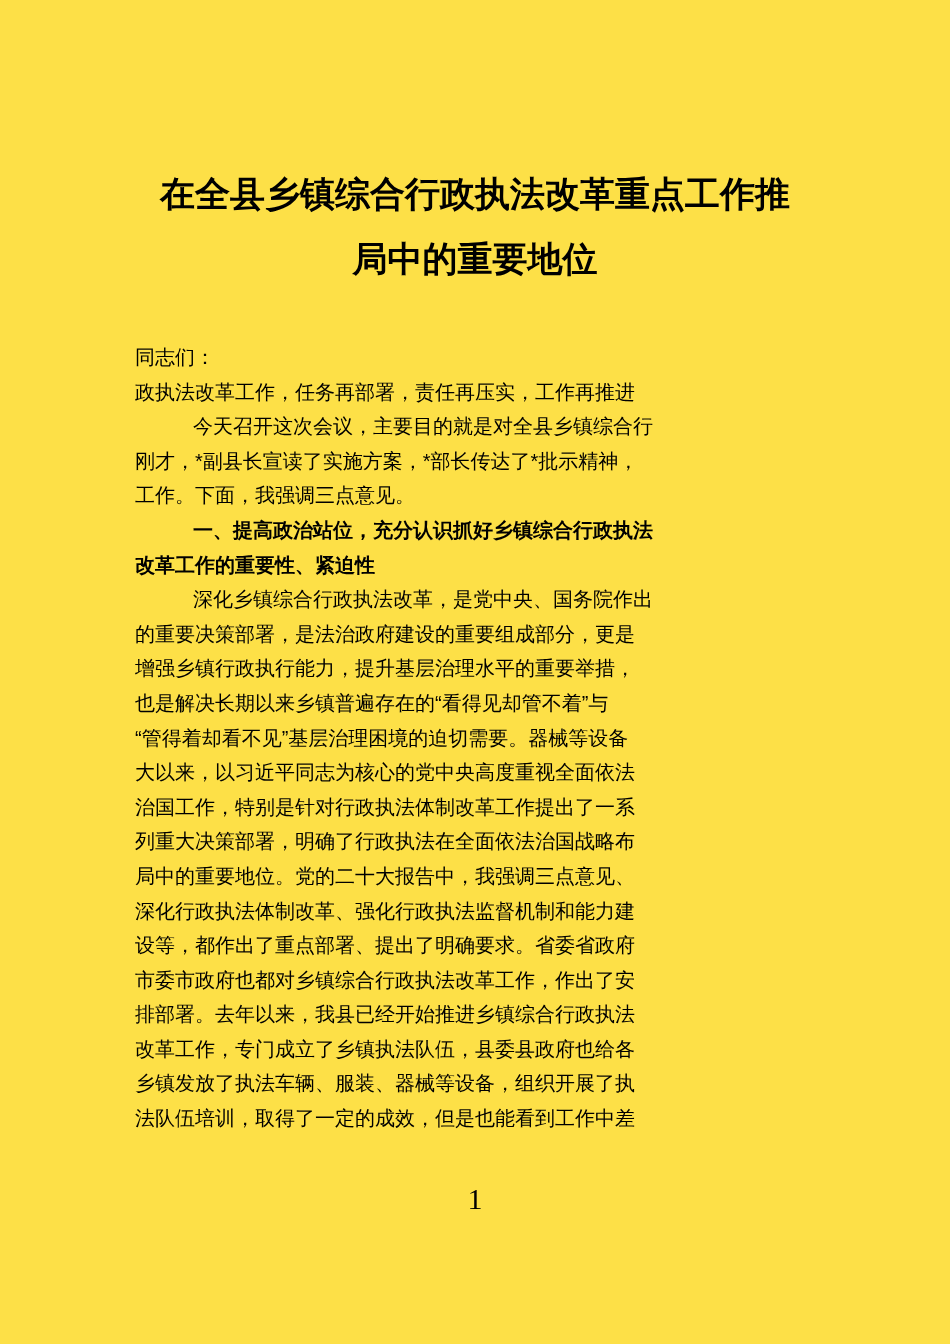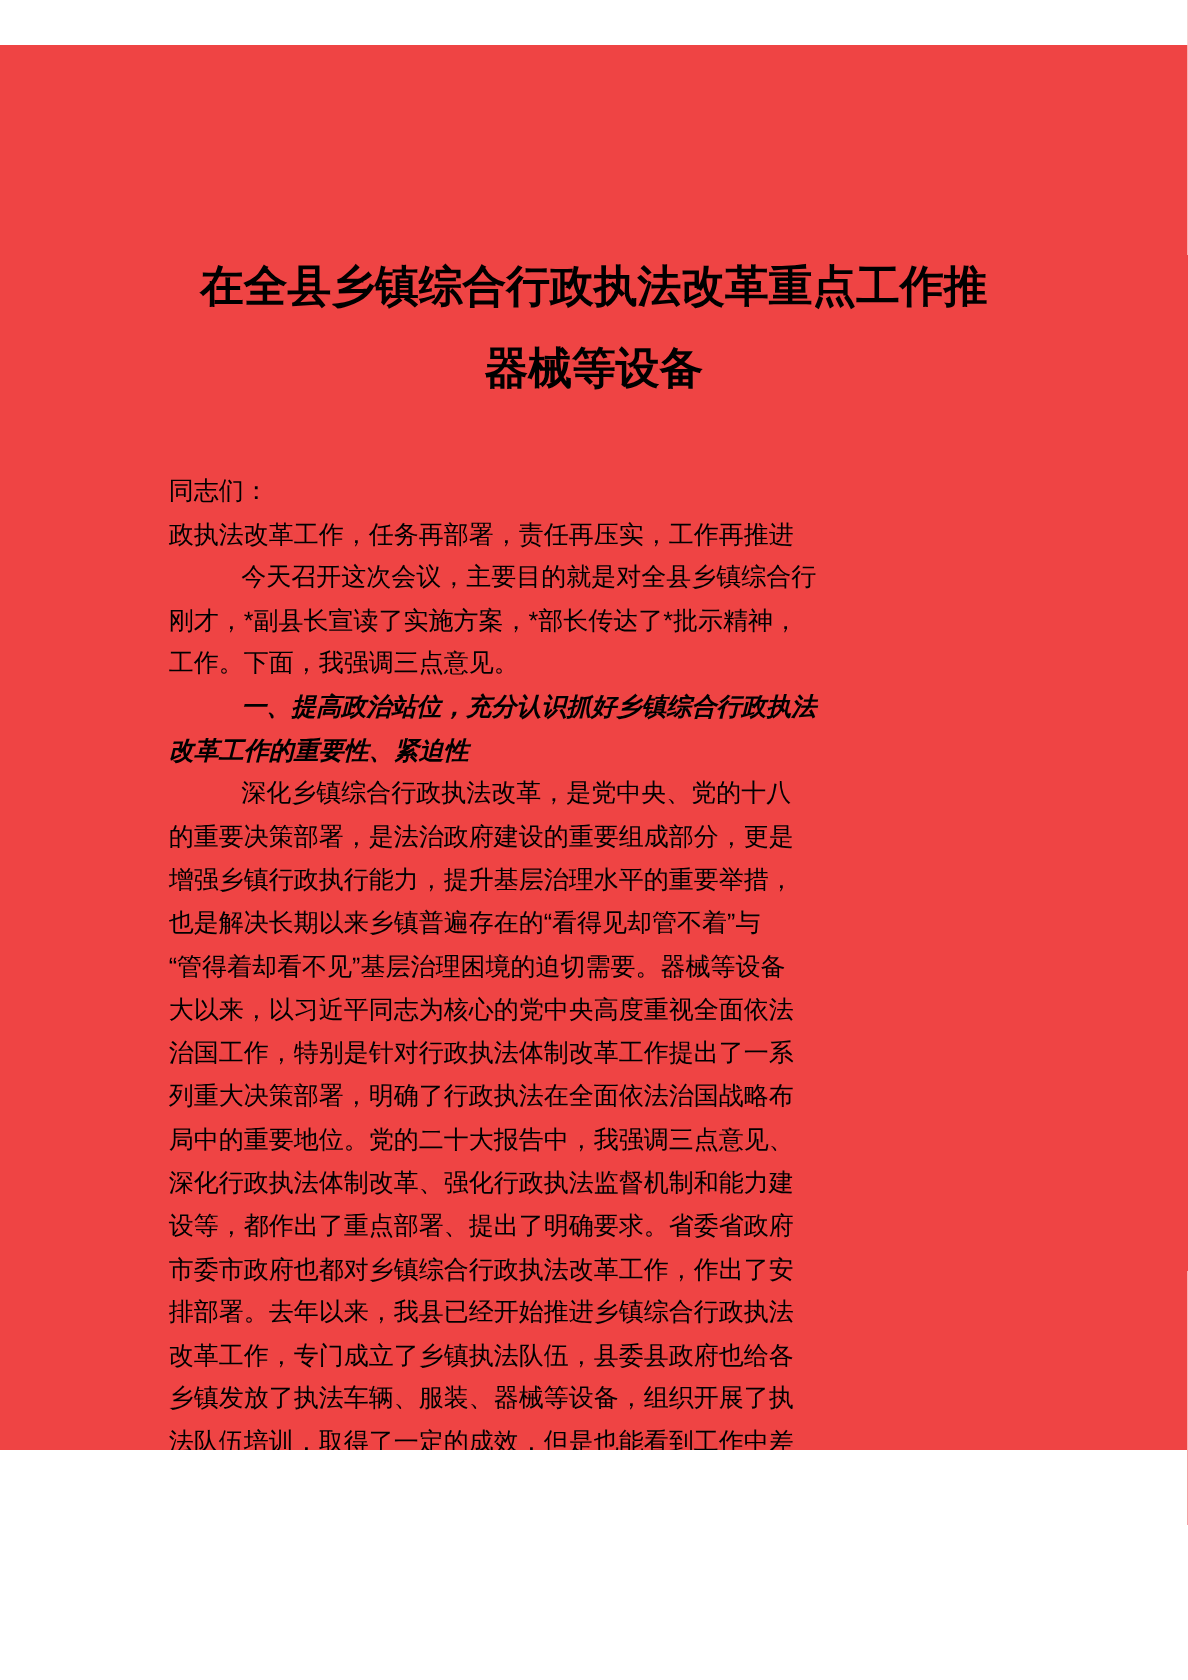--- a/index.html
+++ b/index.html
@@ -3,26 +3,25 @@
 <meta charset="utf-8">
 <style>
   html, body {
     margin: 0;
     padding: 0;
     background: #ffffff;
   }
   .page {
     position: relative;
     width: 950px;
-    height: 1124px;
-    background: #ef4444;
+    height: 1344px;
+    background: #fde047;
     color: #000000;
     font-family: "Liberation Sans", sans-serif;
     overflow: hidden;
-    margin-top: 36px;
   }
   .doc-title {
     padding-top: 161px;
     text-align: center;
     font-size: 35px;
     line-height: 65px;
     font-weight: 700;
     letter-spacing: 0;
   }
   .title-line {
@@ -35,21 +34,20 @@
     font-size: 20px;
     line-height: 34.6px;
     font-weight: 400;
   }
   .paragraph {
     margin: 0;
     padding: 0;
   }
   .paragraph.bold .line {
     font-weight: 700;
-    font-style: italic;
   }
   .line {
     white-space: nowrap;
     overflow: visible;
   }
   .line.indent {
     padding-left: 58px;
   }
   .page-footer {
     position: absolute;
@@ -64,40 +62,40 @@
     color: #000000;
   }
 </style>
 </head>
 <body>
 
 <div class="page">
 
   <div class="doc-title">
     <div class="title-line">在全县乡镇综合行政执法改革重点工作推</div>
-    <div class="title-line">器械等设备</div>
+    <div class="title-line">局中的重要地位</div>
   </div>
 
   <div class="doc-body">
 
   <div class="paragraph">
         <div class="line">同志们：</div>
       </div>
       <div class="paragraph">
         <div class="line">政执法改革工作，任务再部署，责任再压实，工作再推进</div>
         <div class="line indent">今天召开这次会议，主要目的就是对全县乡镇综合行</div>
         <div class="line">刚才，*副县长宣读了实施方案，*部长传达了*批示精神，</div>
         <div class="line">工作。下面，我强调三点意见。</div>
       </div>
       <div class="paragraph bold">
         <div class="line indent">一、提高政治站位，充分认识抓好乡镇综合行政执法</div>
         <div class="line">改革工作的重要性、紧迫性</div>
       </div>
       <div class="paragraph">
-        <div class="line indent">深化乡镇综合行政执法改革，是党中央、党的十八</div>
+        <div class="line indent">深化乡镇综合行政执法改革，是党中央、国务院作出</div>
         <div class="line">的重要决策部署，是法治政府建设的重要组成部分，更是</div>
         <div class="line">增强乡镇行政执行能力，提升基层治理水平的重要举措，</div>
         <div class="line">也是解决长期以来乡镇普遍存在的“看得见却管不着”与</div>
         <div class="line">“管得着却看不见”基层治理困境的迫切需要。器械等设备</div>
         <div class="line">大以来，以习近平同志为核心的党中央高度重视全面依法</div>
         <div class="line">治国工作，特别是针对行政执法体制改革工作提出了一系</div>
         <div class="line">列重大决策部署，明确了行政执法在全面依法治国战略布</div>
         <div class="line">局中的重要地位。党的二十大报告中，我强调三点意见、</div>
         <div class="line">深化行政执法体制改革、强化行政执法监督机制和能力建</div>
         <div class="line">设等，都作出了重点部署、提出了明确要求。省委省政府</div>

